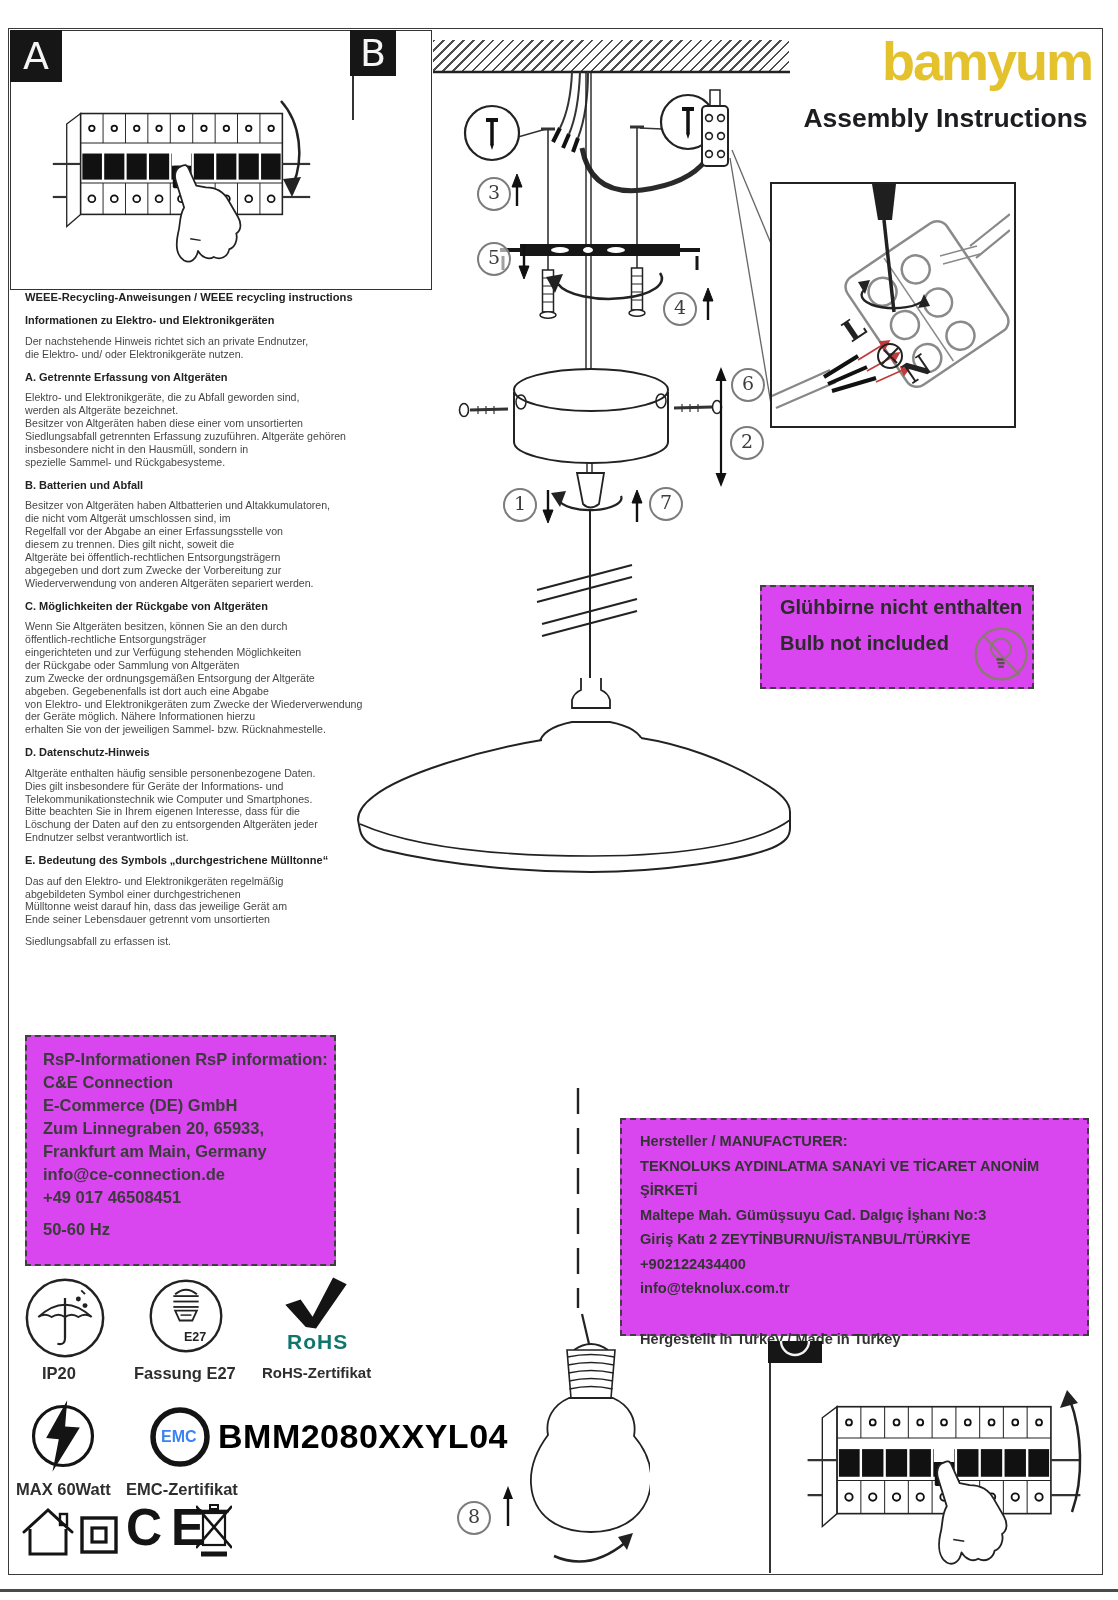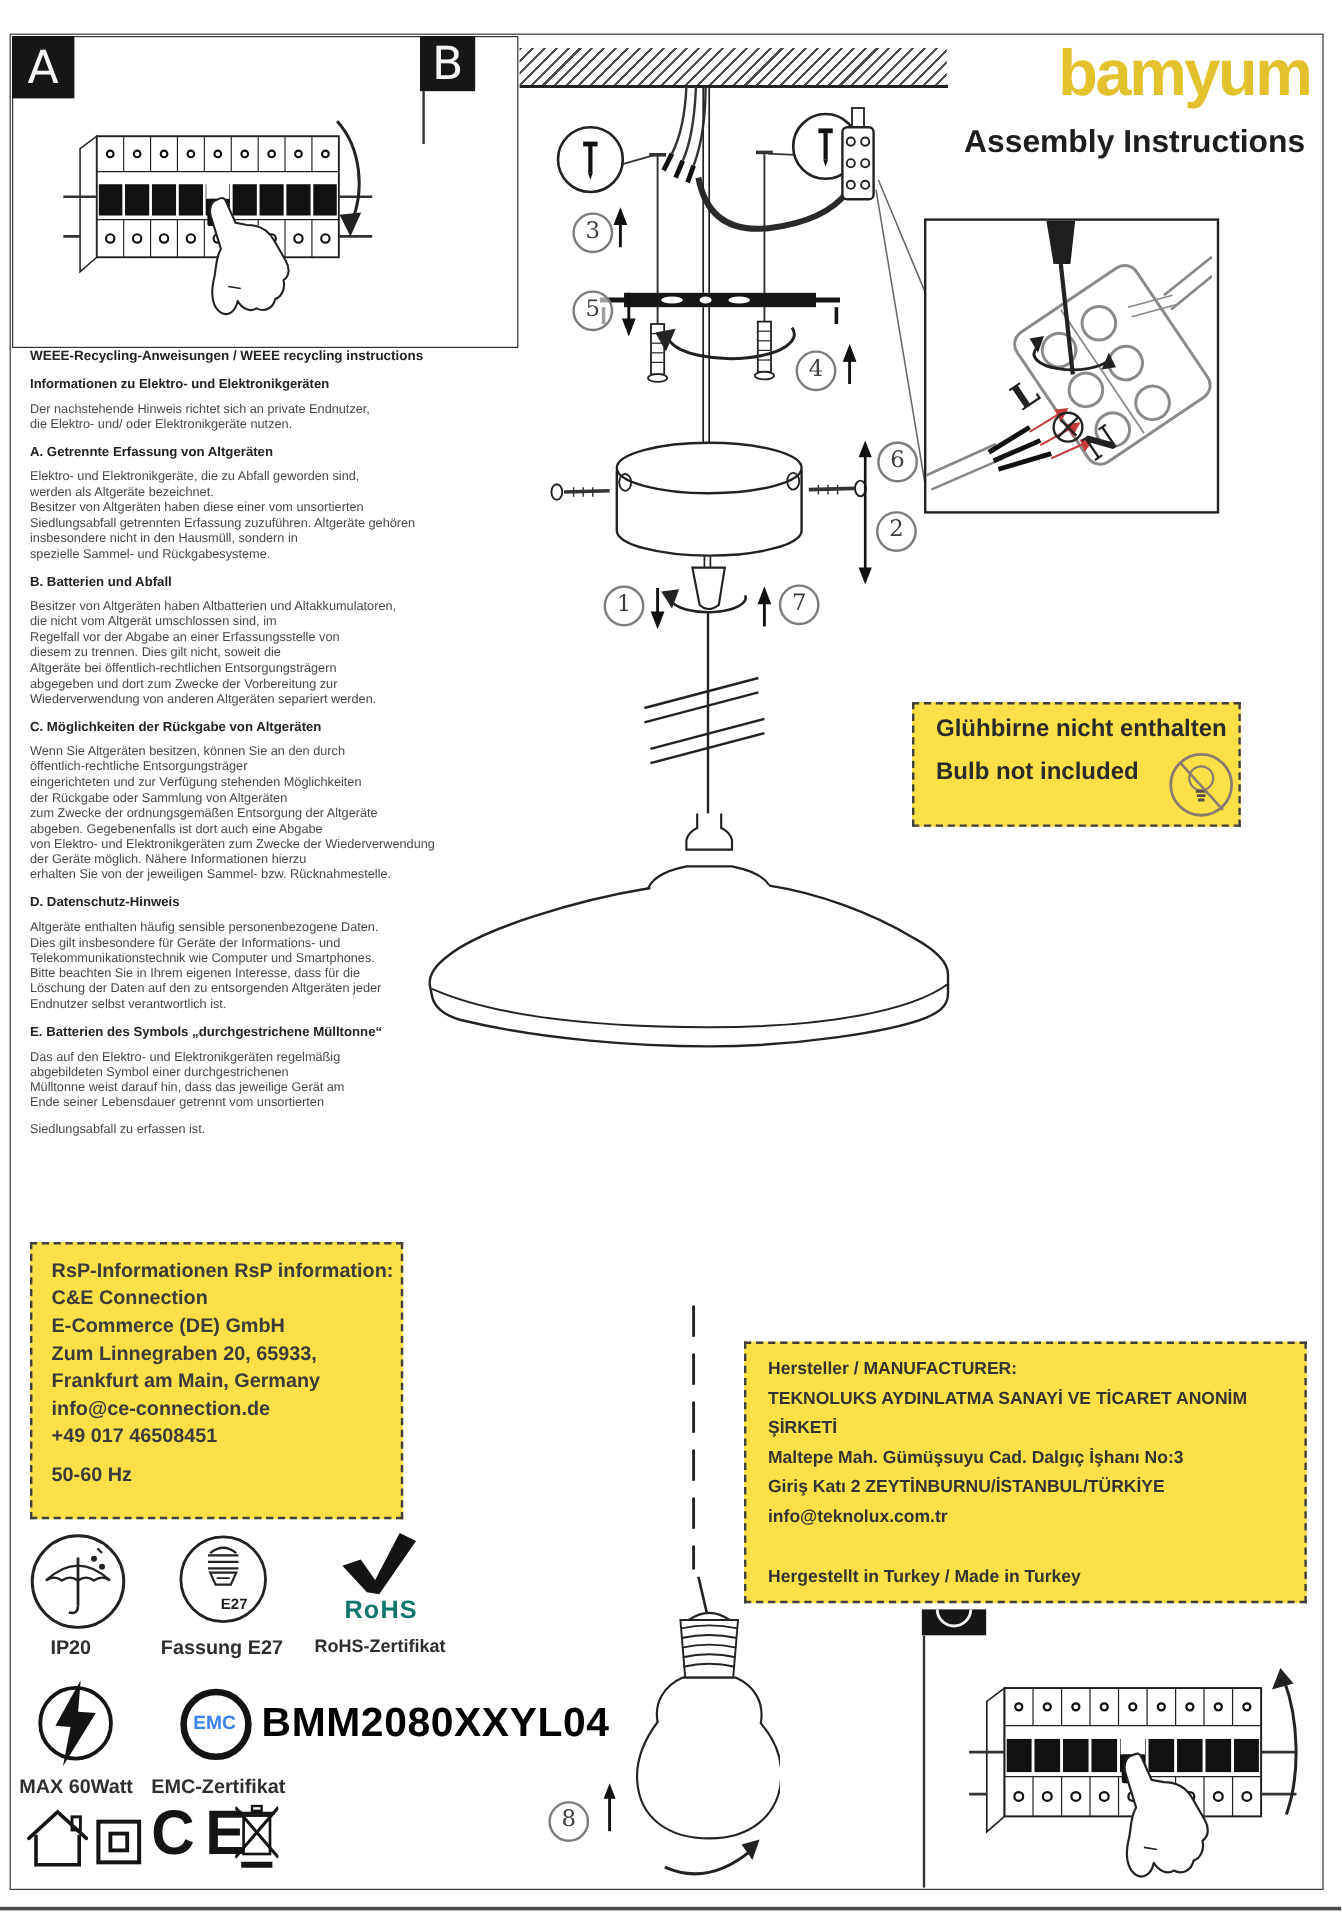--- a/index.html
+++ b/index.html
@@ -27,21 +27,21 @@
   
   .circ{width:30px;height:30px;border:2px solid #7c7c7c;border-radius:50%;
         color:#3d3d3d;font-family:"DejaVu Serif",serif;font-size:19px;line-height:27px;
         text-align:center;background:rgba(255,255,255,.6);}
 
   
   .hatch{left:433px;top:40px;width:356px;height:31px;
          background:repeating-linear-gradient(135deg,#4d4d4d 0 1.8px,transparent 1.8px 7px);}
 
   
-  .dashedbox{border:2.4px dashed #3f3f3f;background:#fde047;}
+  .dashedbox{border:2.4px dashed #3f3f3f;background:#d946ef;}
   .bulbnote{left:760px;top:585px;width:270px;height:100px;}
   .bulbnote .t1{left:18px;top:9px;font-size:20px;font-weight:600;color:#2b2b2b;}
   .bulbnote .t2{left:18px;top:45px;font-size:20px;font-weight:700;color:#2b2b2b;}
   .rsp{left:25px;top:1035px;width:307px;height:227px;font-size:16.5px;font-weight:600;color:#3b3b3b;}
   .rsp .in{position:absolute;left:16px;top:11px;line-height:23px;}
   .rsp .hz{margin-top:9px;}
   .mfr{left:620px;top:1118px;width:465px;height:214px;font-size:14.6px;font-weight:600;color:#333;}
   .mfr .in{position:absolute;left:18px;top:9px;line-height:24.5px;}
   .mfr .made{margin-top:26px;}
 
@@ -190,21 +190,21 @@
  von Elektro- und Elektronikgeräten zum Zwecke der Wiederverwendung
 der Geräte möglich. Nähere Informationen hierzu
 erhalten Sie von der jeweiligen Sammel- bzw. Rücknahmestelle.</div>
     <div class="st">D. Datenschutz-Hinweis</div>
     <div class="body">Altgeräte enthalten häufig sensible personenbezogene Daten.
 Dies gilt insbesondere für Geräte der Informations- und
 Telekommunikationstechnik wie Computer und Smartphones.
  Bitte beachten Sie in Ihrem eigenen Interesse, dass für die
 Löschung der Daten auf den zu entsorgenden Altgeräten jeder
 Endnutzer selbst verantwortlich ist.</div>
-    <div class="st">E. Batterien des Symbols „durchgestrichene Mülltonne“</div>
+    <div class="st">E. Bedeutung des Symbols „durchgestrichene Mülltonne“</div>
     <div class="body">Das auf den Elektro- und Elektronikgeräten regelmäßig
  abgebildeten Symbol einer durchgestrichenen
 Mülltonne weist darauf hin, dass das jeweilige Gerät am
 Ende seiner Lebensdauer getrennt vom unsortierten</div>
     <div class="body">Siedlungsabfall zu erfassen ist.</div>
   </div>
 
   <div class="abs hatch"></div>
   <svg class="abs" style="left:350px;top:30px" width="460" height="990" viewBox="0 0 460 990">
     <line x1="83" y1="42" x2="440" y2="42" stroke="#222" stroke-width="2.5"></line>
@@ -447,20 +447,21 @@
       <div class="hz">50-60 Hz</div>
     </div>
   </div>
 
   <div class="abs dashedbox mfr">
     <div class="in">
       <div>Hersteller / MANUFACTURER:</div>
       <div>TEKNOLUKS AYDINLATMA SANAYİ VE TİCARET ANONİM ŞİRKETİ</div>
       <div>Maltepe Mah. Gümüşsuyu Cad. Dalgıç İşhanı No:3</div>
       <div>Giriş Katı 2 ZEYTİNBURNU/İSTANBUL/TÜRKİYE</div>
+      <div>+902122434400</div>
       <div>info@teknolux.com.tr</div>
       <div class="made">Hergestellt in Turkey / Made in Turkey</div>
     </div>
   </div>
 
   <svg class="abs" style="left:24px;top:1277px" width="82" height="82" viewBox="0 0 86 86">
     <circle cx="43" cy="43" r="40" fill="none" stroke="#222" stroke-width="2.6"></circle>
     <path d="M15,42 Q43,16 71,42 Q64,37 57,42 Q50,37 43,42 Q36,37 29,42 Q22,37 15,42 Z" fill="none" stroke="#222" stroke-width="2"></path>
     <line x1="43" y1="22" x2="43" y2="64" stroke="#222" stroke-width="2.4"></line>
     <path d="M43,64 Q43,72 35,70" fill="none" stroke="#222" stroke-width="2.2"></path>

